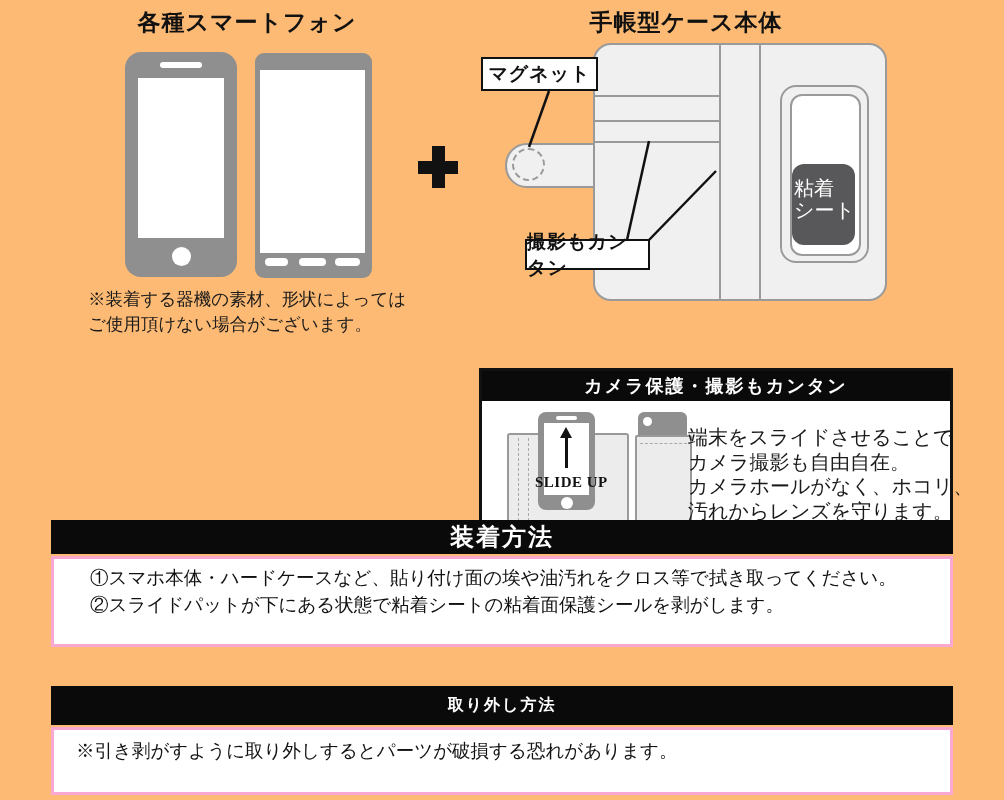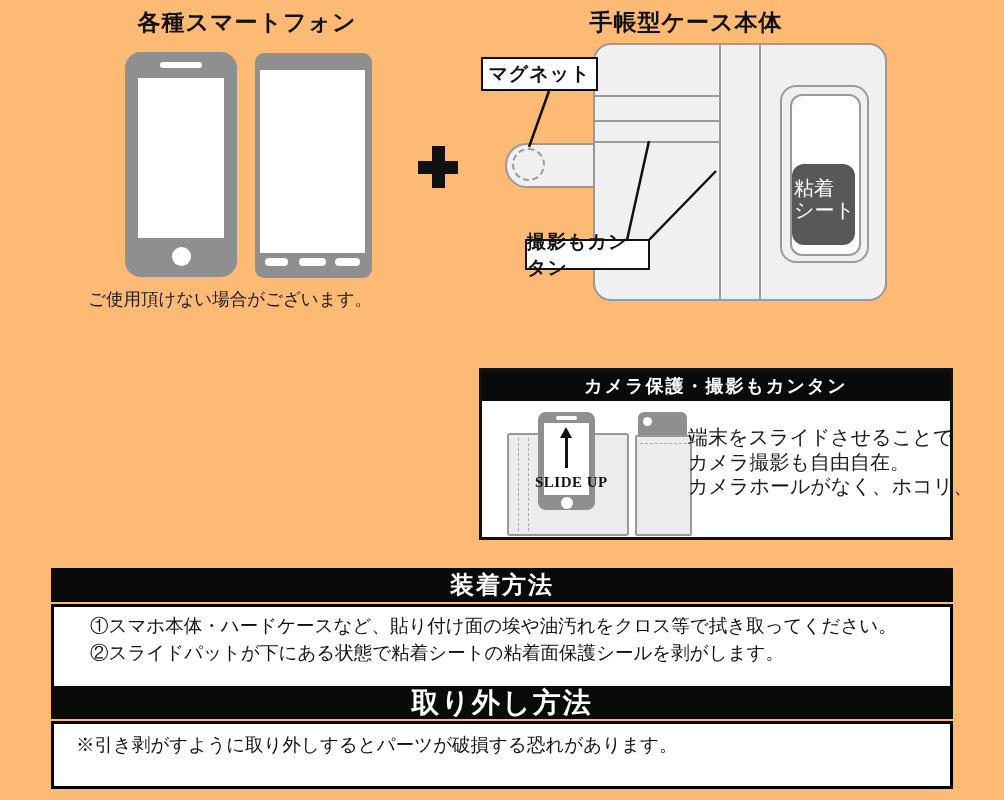--- a/index.html
+++ b/index.html
@@ -55,24 +55,24 @@
   .slideup{position:absolute;left:53px;top:103px;font-size:15px;font-weight:800;letter-spacing:0.5px;color:#111;white-space:nowrap;}
   .ill-phone2{position:absolute;left:156px;top:41px;width:49px;height:26px;background:#8f8f8f;border-radius:6px 6px 0 0;}
   .ill-phone2 .cam{position:absolute;left:5px;top:5px;width:9px;height:9px;background:#fff;border-radius:50%;}
   .ill-case2{position:absolute;left:153px;top:64px;width:53px;height:97px;background:#ececec;border:2px solid #999;border-radius:2px;}
   .stitchh{position:absolute;left:3px;right:3px;top:6px;height:0;border-top:1.5px dashed #aaa;}
   .camtext{position:absolute;left:206px;top:54px;font-size:20px;line-height:24.5px;color:#1a1a1a;white-space:nowrap;}
 
   
   .mbox{position:absolute;left:51px;width:902px;}
   .mbox .mhdr{background:#0a0a0a;color:#fff;font-weight:bold;display:flex;align-items:center;justify-content:center;letter-spacing:2px;}
-  .mbox .mbody{margin-top:2px;border:3px solid #000000;box-sizing:border-box;background:#fff;color:#111;}
+  .mbox .mbody{margin-top:2px;border:3px solid #f9a8d4;box-sizing:border-box;background:#fff;color:#111;}
   .attach .mhdr{height:34px;font-size:24px;}
   .attach .mbody{height:91px;padding:6px 14px 0 36px;font-size:18.5px;line-height:27px;}
-  .detach .mhdr{height:33px;font-size:28px;}
+  .detach .mhdr{height:39px;font-size:16px;}
   .detach .mbody{height:68px;padding:7px 14px 0 22px;font-size:18.5px;line-height:28px;}
   .mline{white-space:nowrap;}
 </style>
 </head>
 <body>
 
 <div class="canvas">
 
   <div class="sec-title" style="left:97px;top:7px;width:300px;">各種スマートフォン</div>
 
@@ -83,20 +83,21 @@
   </div>
 
   <div class="phone2">
     <div class="screen"></div>
     <div class="btn" style="left:10px;width:23px;"></div>
     <div class="btn" style="left:44px;width:27px;"></div>
     <div class="btn" style="left:80px;width:25px;"></div>
   </div>
 
   <div class="note">
+    <div>※装着する器機の素材、形状によっては</div>
     <div>ご使用頂けない場合がございます。</div>
   </div>
 
   <div class="plus">
     <div class="ph"></div>
       <div class="pv"></div>
   </div>
 
   <div class="sec-title" style="left:536px;top:7px;width:300px;">手帳型ケース本体</div>
 
@@ -147,24 +148,25 @@
         <div class="arr-stem"></div>
       </div>
       <div class="hm"></div>
     </div>
     <div class="slideup">SLIDE UP</div>
 
     <div class="camtext">
       <div>端末をスライドさせることで</div>
       <div>カメラ撮影も自由自在。</div>
       <div>カメラホールがなく、ホコリ、</div>
+      <div>汚れからレンズを守ります。</div>
     </div>
   </div>
 
-  <div class="mbox attach" style="top:568px;">
+  <div class="mbox attach" style="top:520px;">
     <div class="mhdr">装着方法</div>
     <div class="mbody">
       <div class="mline">①スマホ本体・ハードケースなど、貼り付け面の埃や油汚れをクロス等で拭き取ってください。</div>
       <div class="mline">②スライドパットが下にある状態で粘着シートの粘着面保護シールを剥がします。</div>
     </div>
   </div>
 
   <div class="mbox detach" style="top:686px;">
     <div class="mhdr">取り外し方法</div>
     <div class="mbody">

